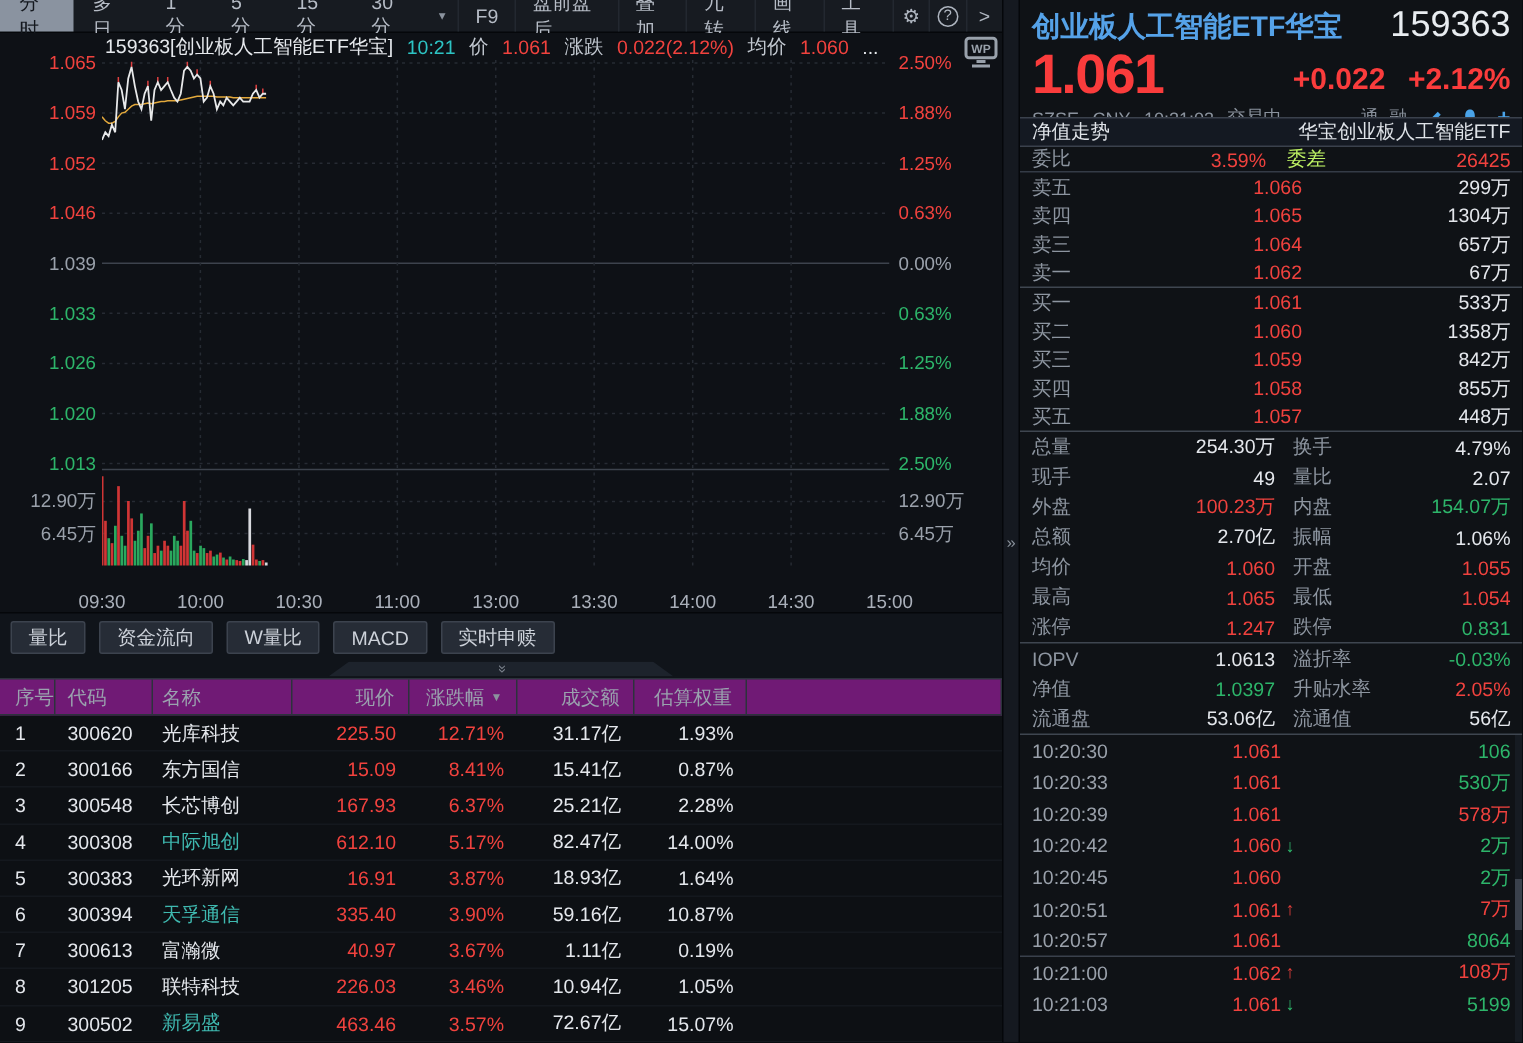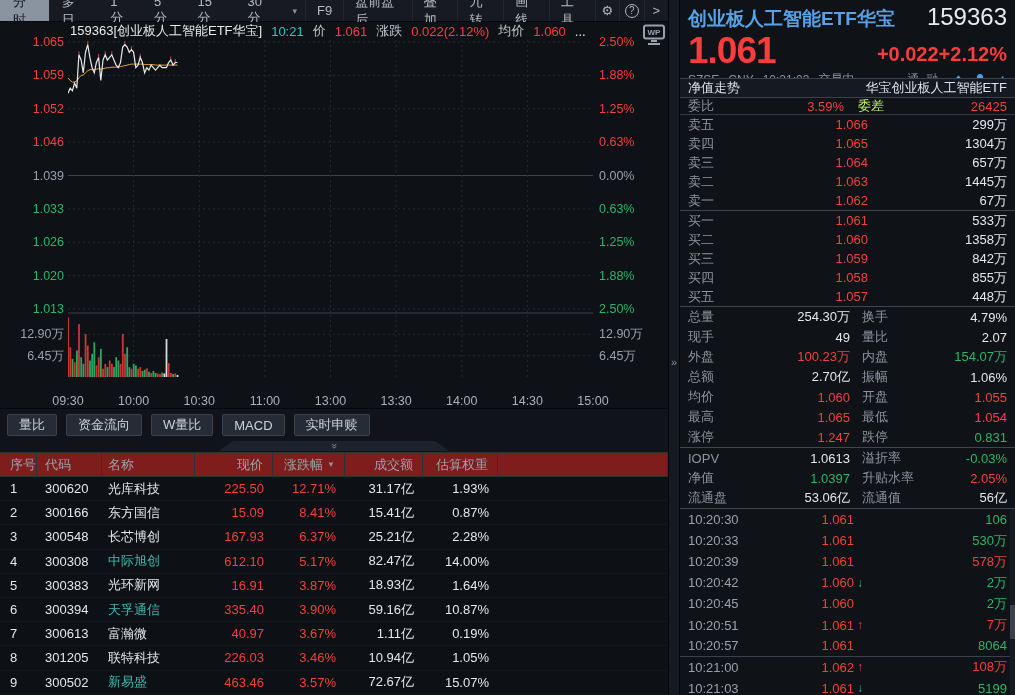--- a/index.html
+++ b/index.html
@@ -35,41 +35,41 @@
 
   
   .bottom-strip { height:44px; flex:none; position:relative; background:#10141a; border-top:1px solid #05070a; }
   .subtabs { display:flex; gap:9px; padding:5px 0 0 7px; }
   .subtab { height:22px; padding:0 11px; display:flex; align-items:center; font-size:13px; color:#ccd1d9; background:#262c36; border:1px solid #3c434e; border-radius:2px; }
   .collapse-handle { position:absolute; left:50%; bottom:1px; transform:translateX(-50%); width:230px; height:10px; background:#1d232c; clip-path:polygon(6% 0,94% 0,100% 100%,0 100%); display:flex; align-items:center; justify-content:center; color:#7b828c; }
   .collapse-handle span { display:inline-block; transform:rotate(90deg); font-size:10px; line-height:8px; }
 
   
   .table { flex:1; display:flex; flex-direction:column; --cols:37px 65px 93px 78px 72px 78px 75px 1fr; }
-  .thead { height:25px; flex:none; display:grid; grid-template-columns:var(--cols); align-items:center; background:#7f1d1d; border-top:1px solid #2c323c; border-bottom:1px solid #2c323c; font-size:13px; color:#9aa2ae; }
+  .thead { height:25px; flex:none; display:grid; grid-template-columns:var(--cols); align-items:center; background:#701a75; border-top:1px solid #2c323c; border-bottom:1px solid #2c323c; font-size:13px; color:#9aa2ae; }
   .thead > div { border-right:1px solid #2c323c; height:100%; display:flex; align-items:center; }
   .sort-caret { font-size:8px; margin-left:4px; color:#8b939e; }
   .trow { height:24.2px; display:grid; grid-template-columns:var(--cols); align-items:center; font-size:13px; border-bottom:1px solid #14181e; }
   .td-seq { padding-left:10px; } .td-code { padding-left:8px; } .td-name { padding-left:6px; }
   .ra { text-align:right; padding-right:9px; justify-content:flex-end !important; }
   .thead .ra { display:flex; }
 
   
   .vdivider { width:12px; height:695px; background:#151920; border-left:1px solid #05070a; border-right:1px solid #05070a; position:relative; flex:none; }
   .vdivider span { position:absolute; top:356px; left:2px; color:#8a929c; font-size:11px; }
 
   
   .right-pane { width:335px; height:695px; background:#0f1216; display:flex; flex-direction:column; font-size:13px; }
   .qhead { height:78px; flex:none; padding:3px 8px 0; }
   .qtitle { display:flex; align-items:baseline; }
   .qname { color:#55a2e8; font-size:19px; font-weight:bold; }
   .qcode { margin-left:auto; font-size:24px; color:#e8ecf0; }
   .qprice-row { display:flex; align-items:flex-end; margin-top:1px; }
   .qprice { font-size:37px; font-weight:bold; color:#fa3c3c; line-height:0.95; letter-spacing:-1px; }
-  .qchg { margin-left:auto; display:flex; font-size:20px; font-weight:bold; color:#fa3c3c; padding-bottom:2px; }
+  .qchg { margin-left:auto; display:flex; gap:15px; font-size:20px; font-weight:bold; color:#fa3c3c; padding-bottom:2px; }
   .qmeta { display:flex; align-items:center; margin-top:3px; font-size:12px; color:#8b939e; gap:9px; }
   .qmeta .mico { margin-left:3px; display:flex; align-items:center; }
   .qmeta .plus { color:#4aa3e8; font-size:15px; font-weight:bold; line-height:10px; }
   .qmeta .badges { margin-left:auto; display:flex; gap:7px; }
   .qnav { height:20px; flex:none; display:flex; justify-content:space-between; align-items:center; padding:0 8px; border-top:1px solid #3a414c; border-bottom:1px solid #3a414c; background:#141922; color:#dfe3e8; }
   .weibi { height:17px; flex:none; display:flex; align-items:center; padding:0 8px; border-bottom:1px solid #343b46; }
   .weibi .l { color:#8d95a0; width:46px; }
   .weibi .v1 { width:110px; text-align:right; }
   .weibi .l2 { margin-left:14px; color:#bef264; }
   .weibi .v2 { flex:1; text-align:right; }
@@ -449,25 +449,20 @@
           <span class="l">卖四</span>
           <span class="p">1.065</span>
           <span class="v c-w">1304万</span>
         </div>
         <div class="qrow">
           <span class="l">卖三</span>
           <span class="p">1.064</span>
           <span class="v c-w">657万</span>
         </div>
         <div class="qrow">
-          <span class="l">卖二</span>
-          <span class="p">1.063</span>
-          <span class="v c-w">1445万</span>
-        </div>
-        <div class="qrow">
           <span class="l">卖一</span>
           <span class="p">1.062</span>
           <span class="v c-w">67万</span>
         </div>
       </div>
     <div class="book sec-line" id="bids">
         <div class="qrow">
           <span class="l">买一</span>
           <span class="p">1.061</span>
           <span class="v c-w">533万</span>

